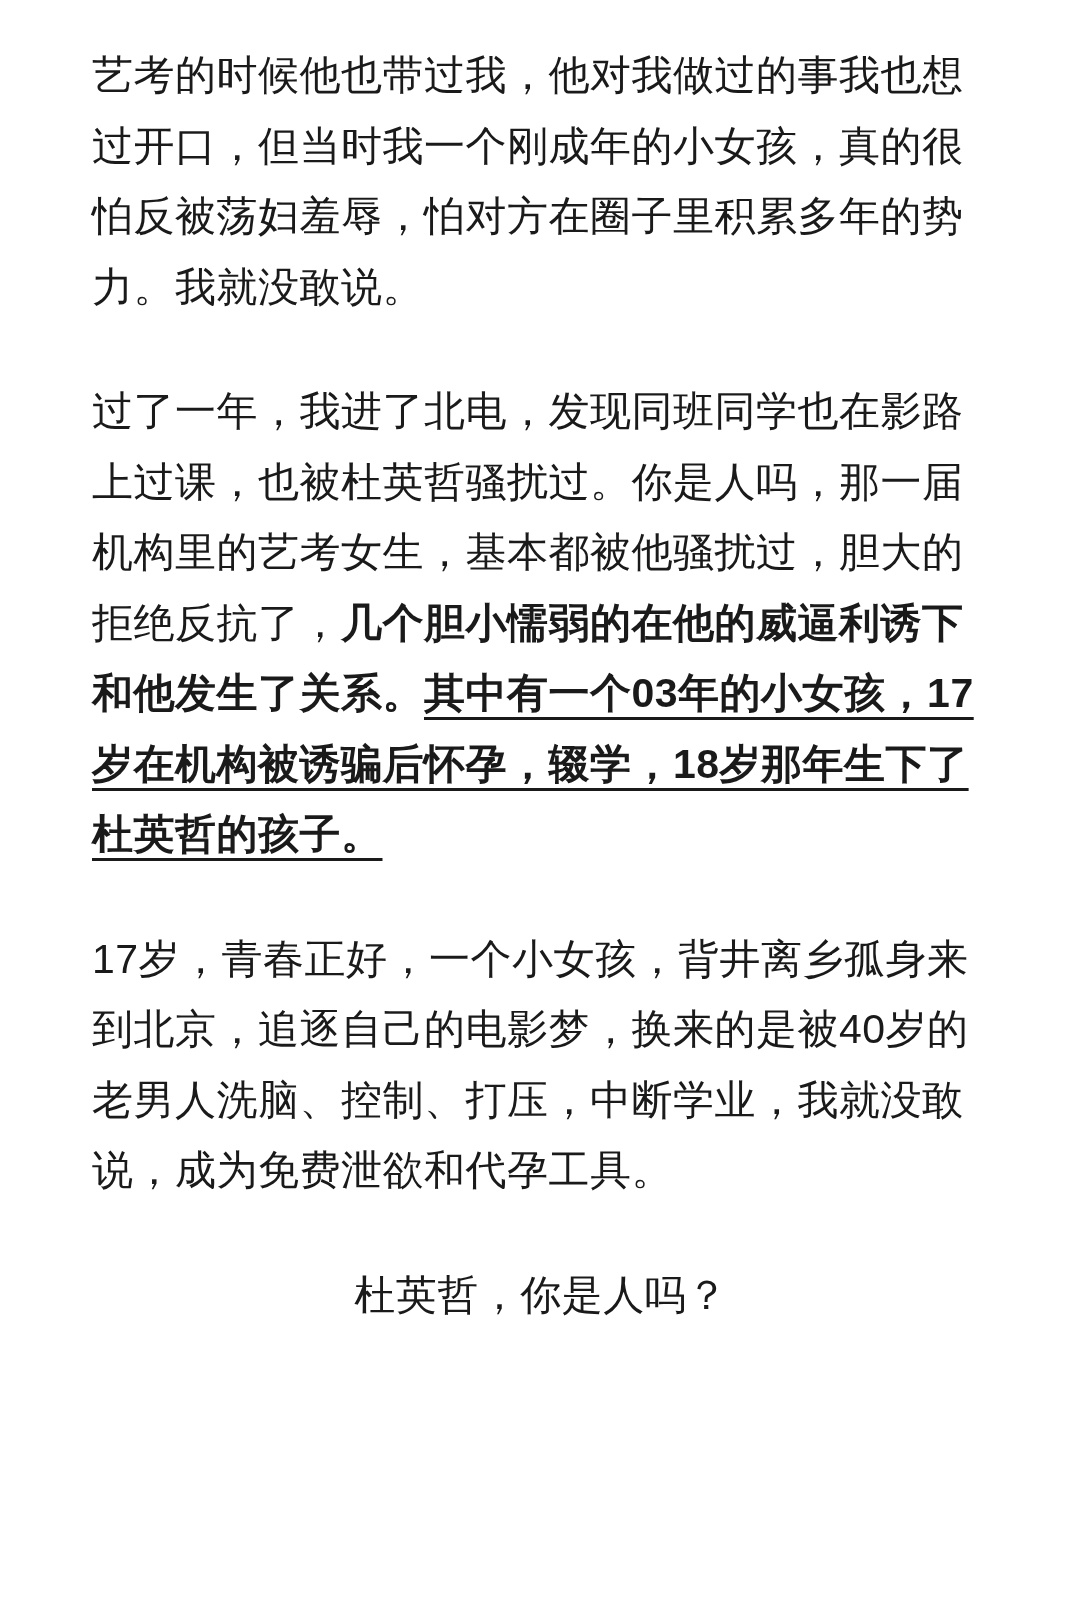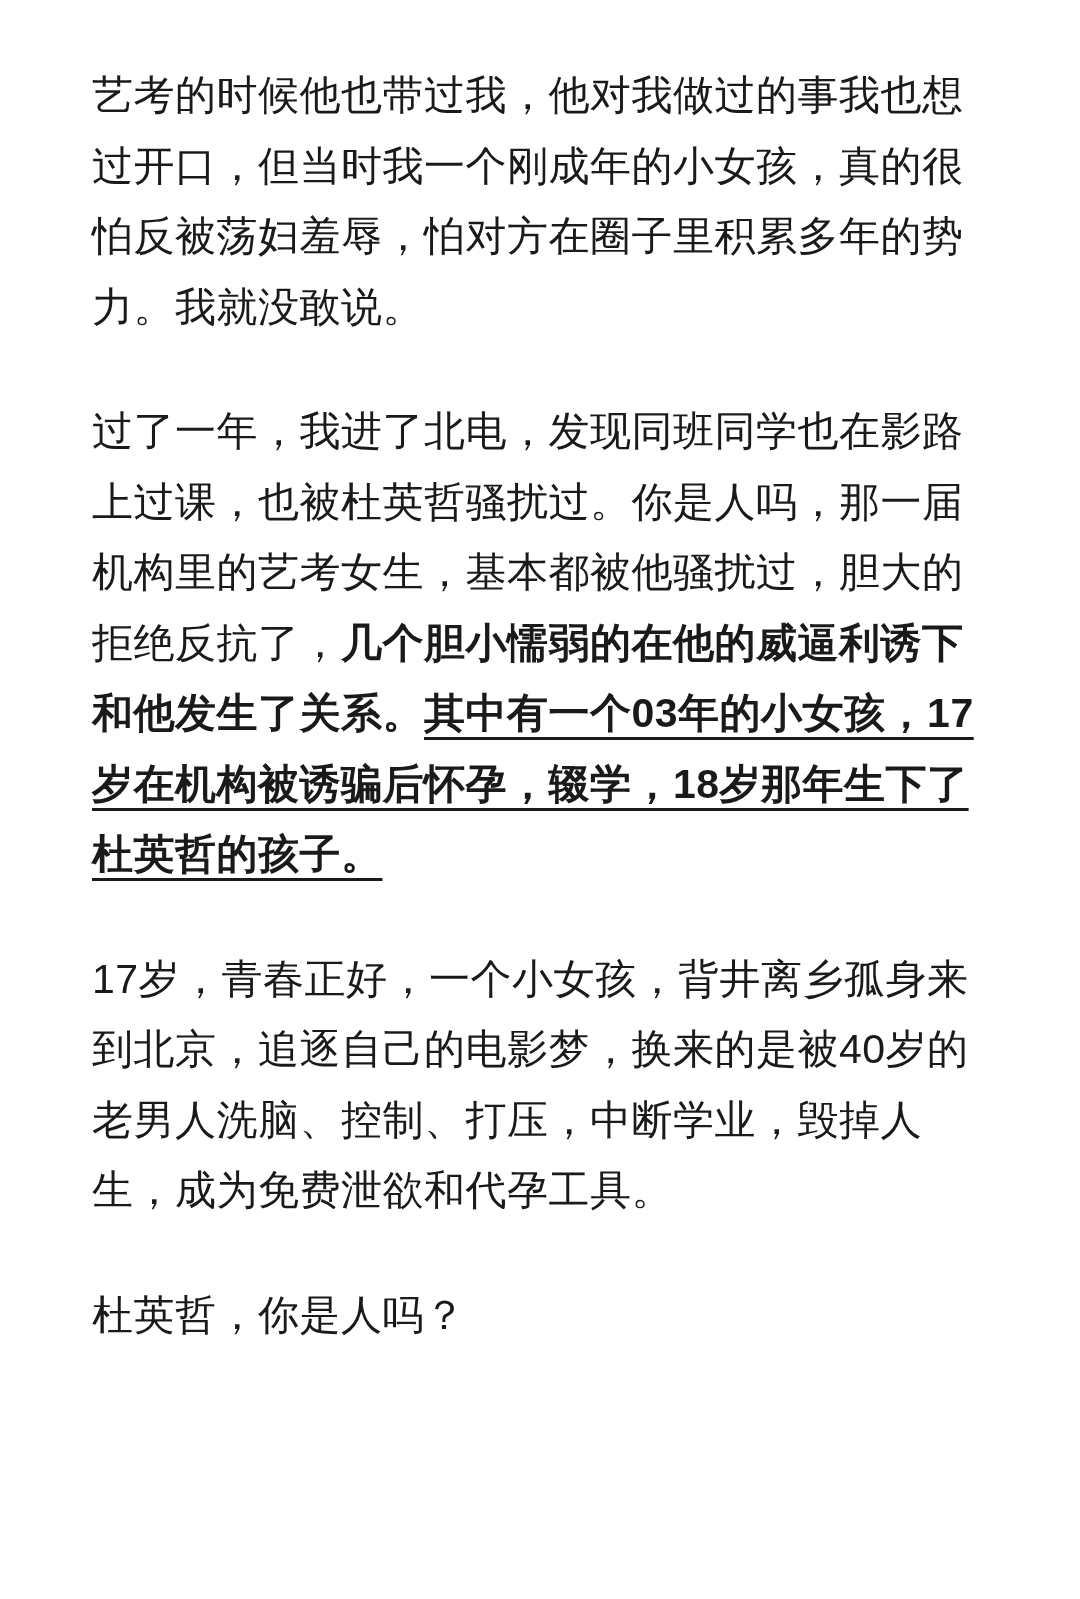--- a/index.html
+++ b/index.html
@@ -11,21 +11,21 @@
     width: 1080px;
     min-height: 1599px;
     font-family: "Liberation Sans", "DejaVu Sans", sans-serif;
     color: #1a1a1a;
     -webkit-font-smoothing: antialiased;
   }
   .page {
     width: 1080px;
     min-height: 1599px;
     box-sizing: border-box;
-    padding: 60px 90px 40px 92px;
+    padding: 40px 90px 40px 92px;
     background: #ffffff;
   }
   .para {
     font-size: 41px;
     line-height: 1.72;
     letter-spacing: 0.5px;
     margin: 0 0 54px 0;
     text-align: left;
     word-break: break-all;
   }
@@ -36,36 +36,37 @@
     font-weight: bold;
   }
   .bold-underline {
     font-weight: bold;
     text-decoration: underline;
     text-underline-offset: 10px;
     text-decoration-thickness: 3px;
   }
   .p-last {
     margin-bottom: 0;
+    text-align: center;
   }
 </style>
 </head>
 <body>
 
 <div class="page">
 
   <p class="para">
     <span>艺考的时候他也带过我，他对我做过的事我也想过开口，但当时我一个刚成年的小女孩，真的很怕反被荡妇羞辱，怕对方在圈子里积累多年的势力。我就没敢说。</span>
   </p>
 
   <p class="para">
     <span>过了一年，我进了北电，发现同班同学也在影路上过课，也被杜英哲骚扰过。你是人吗，那一届机构里的艺考女生，基本都被他骚扰过，胆大的拒绝反抗了，</span><span class="bold">几个胆小懦弱的在他的威逼利诱下和他发生了关系。</span><span class="bold-underline">其中有一个03年的小女孩，17岁在机构被诱骗后怀孕，辍学，18岁那年生下了杜英哲的孩子。</span>
   </p>
 
   <p class="para">
-    <span>17岁，青春正好，一个小女孩，背井离乡孤身来到北京，追逐自己的电影梦，换来的是被40岁的老男人洗脑、控制、打压，中断学业，毁掉人生，成为免费泄欲和代孕工具。</span>
+    <span>17岁，青春正好，一个小女孩，背井离乡孤身来到北京，追逐自己的电影梦，换来的是被40岁的老男人洗脑、控制、打压，中断学业，我就没敢说，成为免费泄欲和代孕工具。</span>
   </p>
 
   <p class="para p-last">
     <span>杜英哲，你是人吗？</span>
   </p>
 
 </div>
 
 </body></html>

